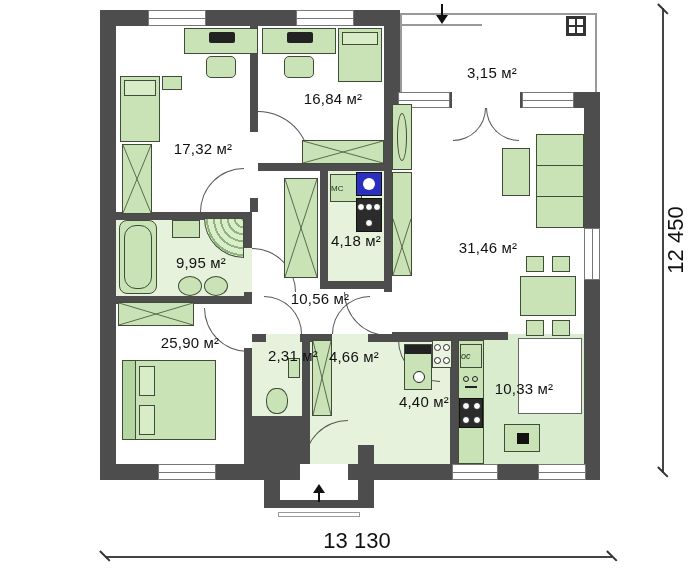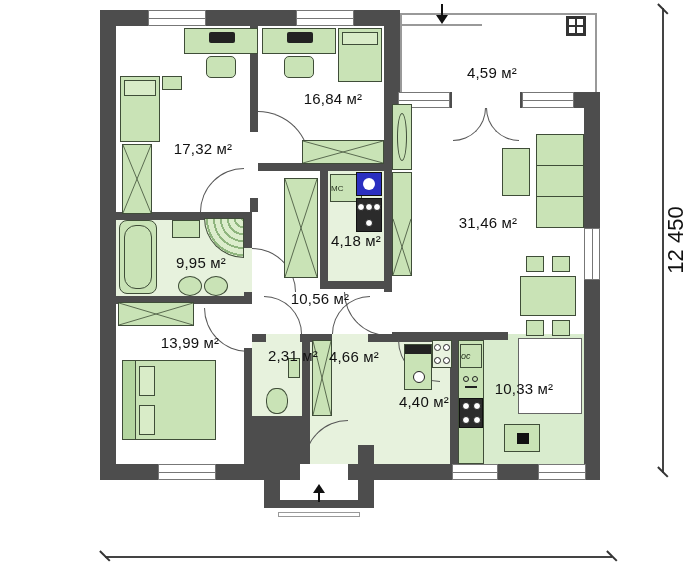--- a/index.html
+++ b/index.html
@@ -245,33 +245,34 @@
       <i></i>
       <i></i>
   </div>
   <div class="white-box" style="left:518px;top:338px;width:64px;height:76px"></div>
   <div class="furn" style="left:504px;top:424px;width:36px;height:28px">
     <div class="abs" style="left:12px;top:8px;width:12px;height:11px;background:#111"></div>
   </div>
 
   <div class="rlabel" style="left:203px;top:148px">17,32 м²</div>
   <div class="rlabel" style="left:333px;top:98px">16,84 м²</div>
-  <div class="rlabel" style="left:492px;top:72px">4,59 м²</div>
+  <div class="rlabel" style="left:492px;top:72px">3,15 м²</div>
   <div class="rlabel" style="left:201px;top:262px">9,95 м²</div>
   <div class="rlabel" style="left:356px;top:240px">4,18 м²</div>
-  <div class="rlabel" style="left:488px;top:222px">31,46 м²</div>
+  <div class="rlabel" style="left:488px;top:247px">31,46 м²</div>
   <div class="rlabel" style="left:320px;top:298px">10,56 м²</div>
-  <div class="rlabel" style="left:190px;top:342px">13,99 м²</div>
+  <div class="rlabel" style="left:190px;top:342px">25,90 м²</div>
   <div class="rlabel" style="left:293px;top:355px">2,31 м²</div>
   <div class="rlabel" style="left:354px;top:356px">4,66 м²</div>
   <div class="rlabel" style="left:424px;top:401px">4,40 м²</div>
   <div class="rlabel" style="left:524px;top:388px">10,33 м²</div>
 
   <div class="dimline" style="left:105px;top:556px;width:507px;height:1.5px"></div>
   <div class="tick" style="left:98px;top:555px"></div>
   <div class="tick" style="left:605px;top:555px"></div>
+  <div class="dimtxt" style="left:357px;top:541px;transform:translate(-50%,-50%)">13 130</div>
 
   <div class="dimline" style="left:662px;top:8px;width:1.5px;height:465px"></div>
   <div class="tick" style="left:656px;top:8px"></div>
   <div class="tick" style="left:656px;top:471px"></div>
   <div class="dimtxt" style="left:676px;top:240px;transform:translate(-50%,-50%) rotate(-90deg)">12 450</div>
 
 </div>
 
 </body></html>

